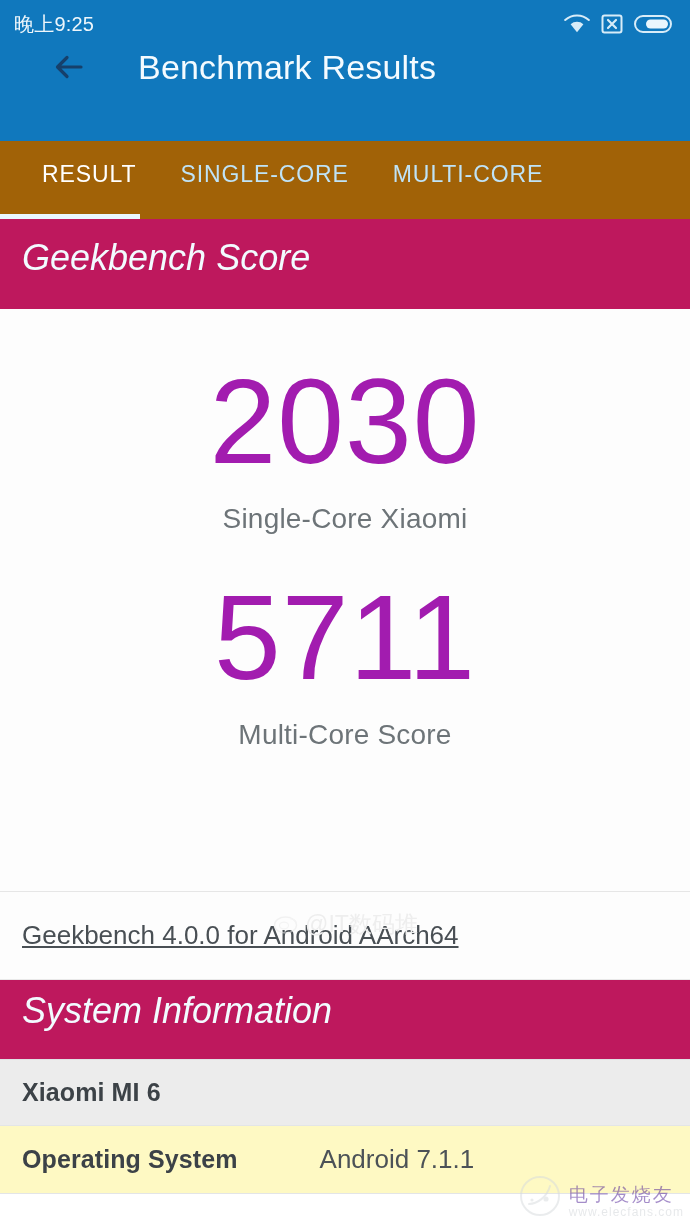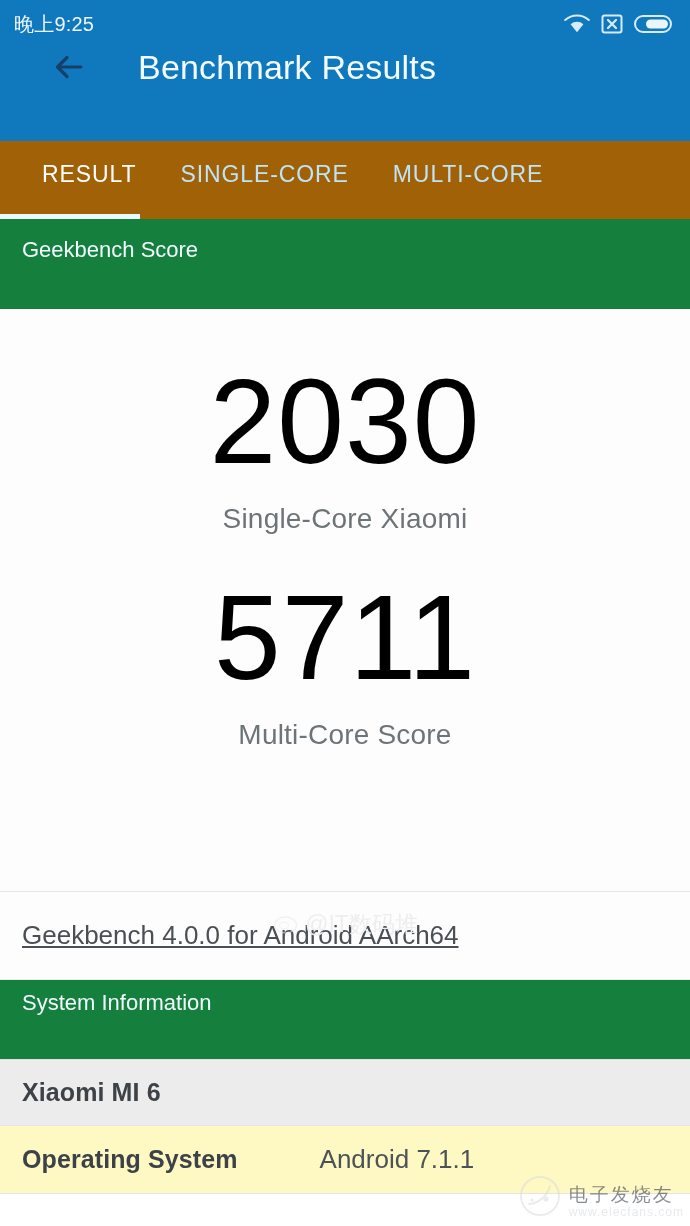--- a/index.html
+++ b/index.html
@@ -78,25 +78,26 @@
     position: absolute;
     left: 0;
     bottom: 0;
     width: 140px;
     height: 5px;
     background: #e9f7ff;
   }
 
   
   .section-head {
-    background: #15803d;
+    background: #be185d;
     color: #f2fbff;
-    font-size: 22px;
+    font-size: 36px;
     padding: 18px 22px 22px 22px;
     box-sizing: border-box;
+    font-style: italic;
   }
   .section-head.geek { height: 90px; }
   .section-head.sysinfo {
     height: 80px;
     padding-top: 10px;
     border-bottom: 1px solid #dfe2e4;
   }
 
   
   .score-panel {
@@ -106,21 +107,21 @@
     border-bottom: 1px solid #e6e6e6;
   }
   .score-block {
     text-align: center;
     width: 100%;
   }
   .score-block.first { padding-top: 52px; }
   .score-block.second { padding-top: 42px; }
   .score-value {
     font-size: 120px;
-    color: #000000;
+    color: #a21caf;
     line-height: 1.0;
     font-weight: 400;
     letter-spacing: 1px;
   }
   .score-label {
     font-size: 28px;
     color: #6d7478;
     margin-top: 22px;
     letter-spacing: 0.2px;
   }
@@ -197,21 +198,21 @@
     pointer-events: none;
   }
   .site-mark-logo { width: 46px; height: 46px; display: block; }
   .site-mark-text {
     display: flex;
     flex-direction: column;
     line-height: 1.15;
   }
   .site-mark-cn {
     font-size: 19px;
-    color: #0f172a;
+    color: #4c1d95;
     letter-spacing: 2px;
     margin-top: 12px;
   }
   .site-mark-url {
     font-size: 12px;
     color: #cfd3d7;
     letter-spacing: 1px;
   }
 </style>
 </head>

